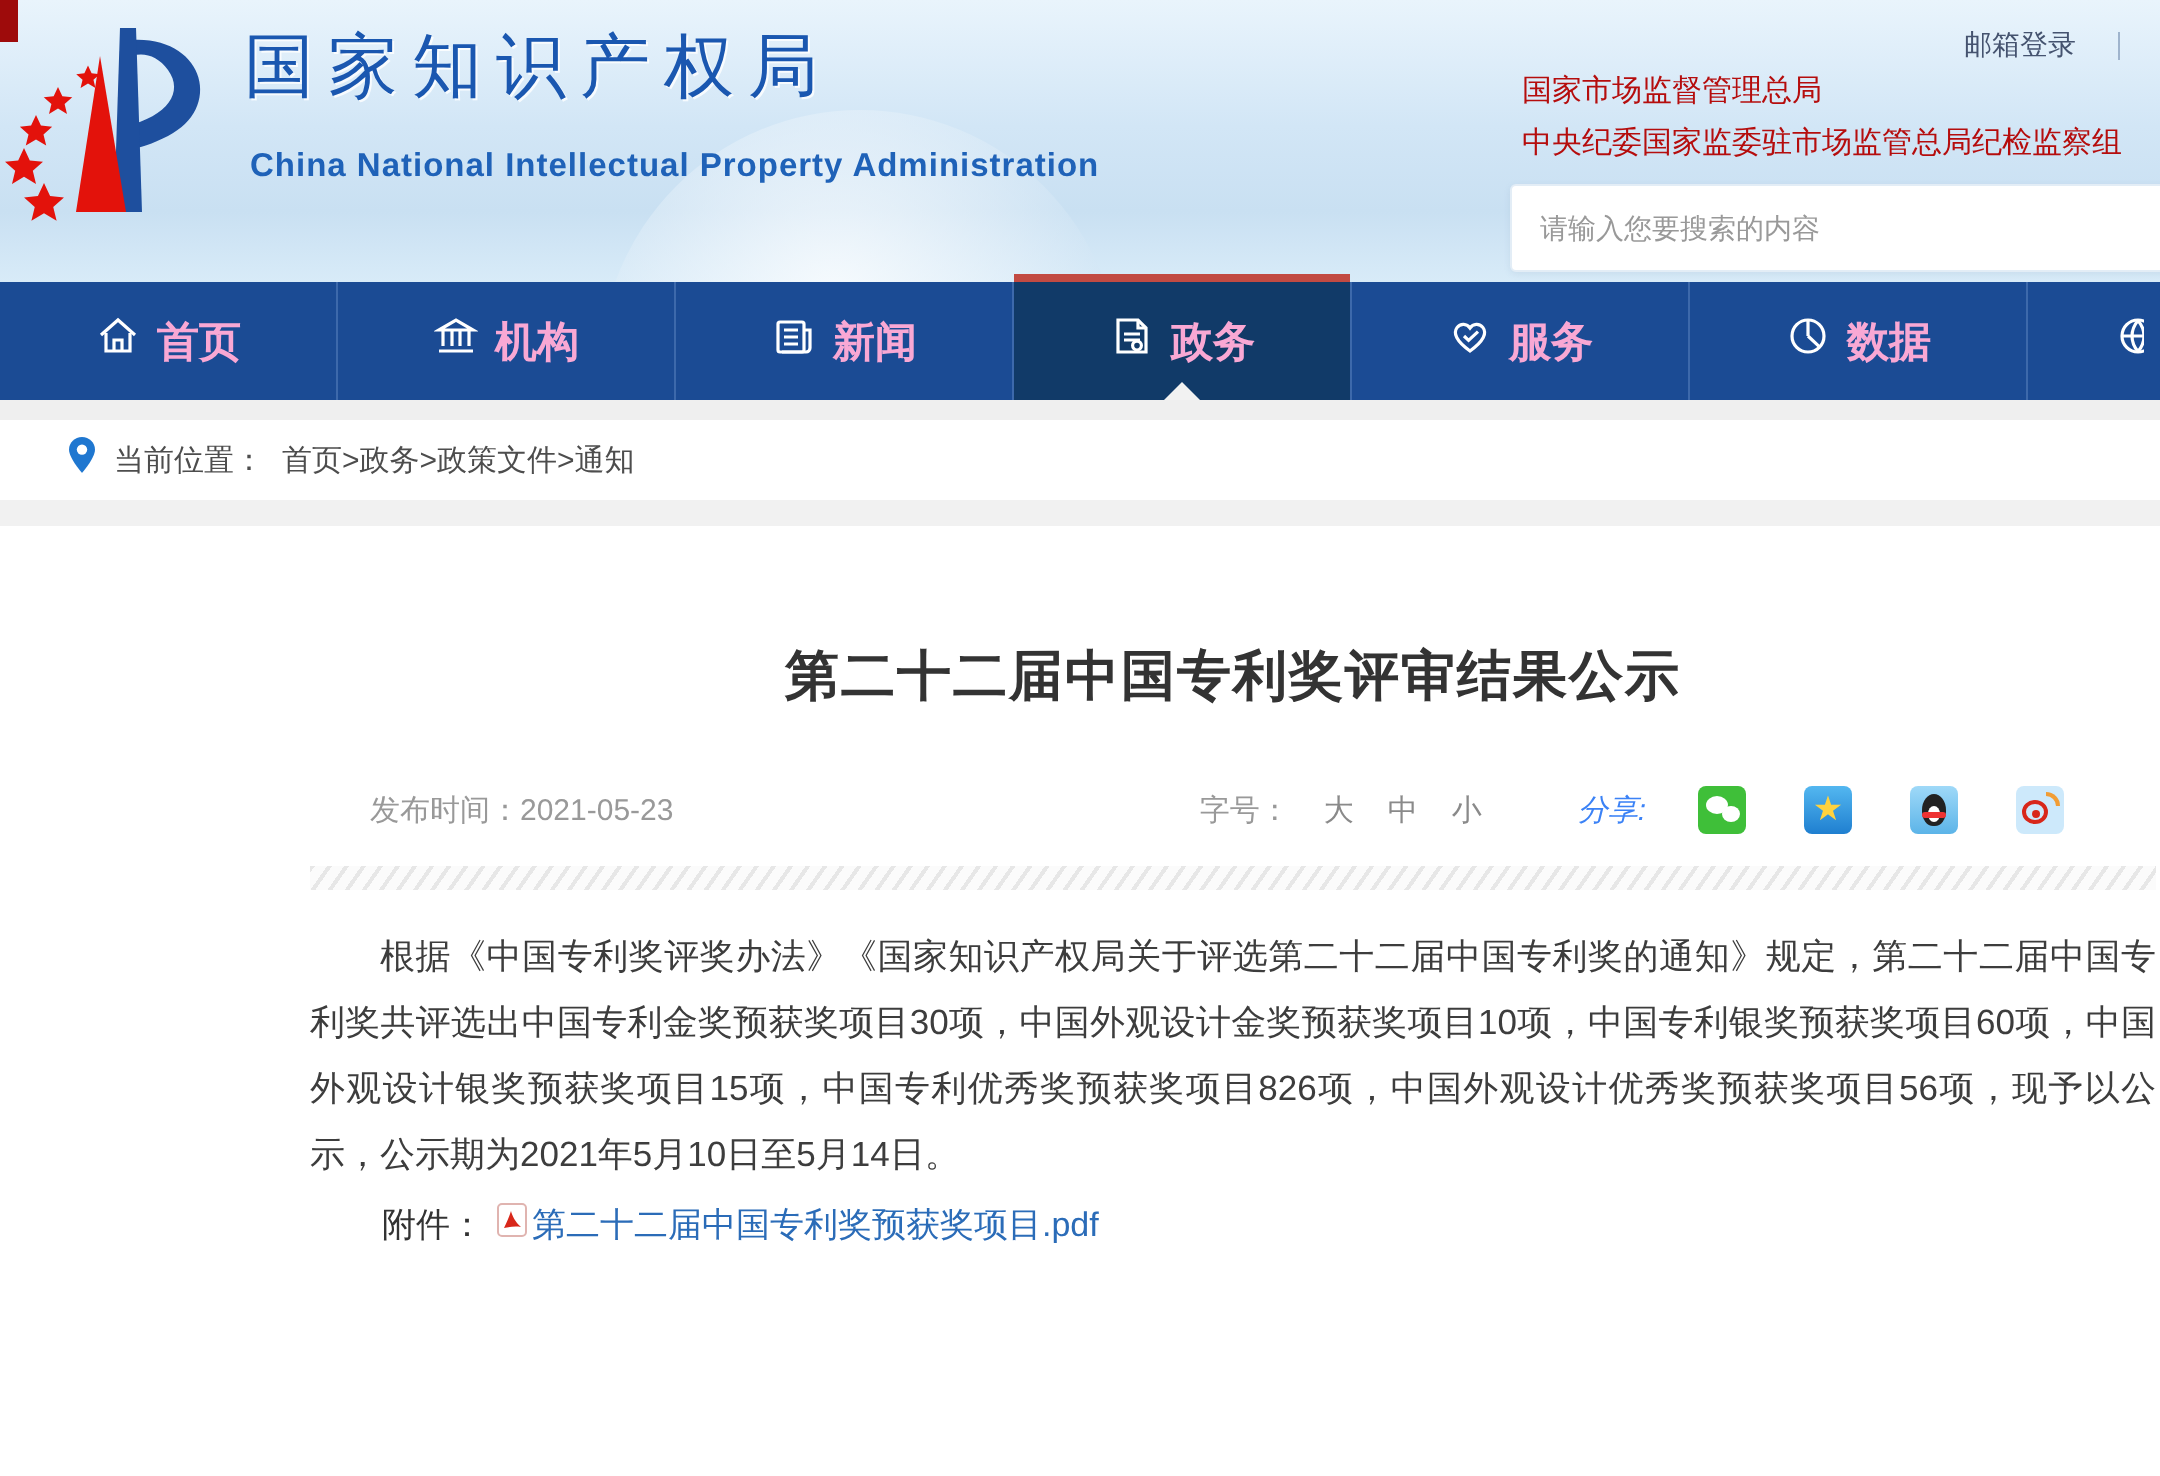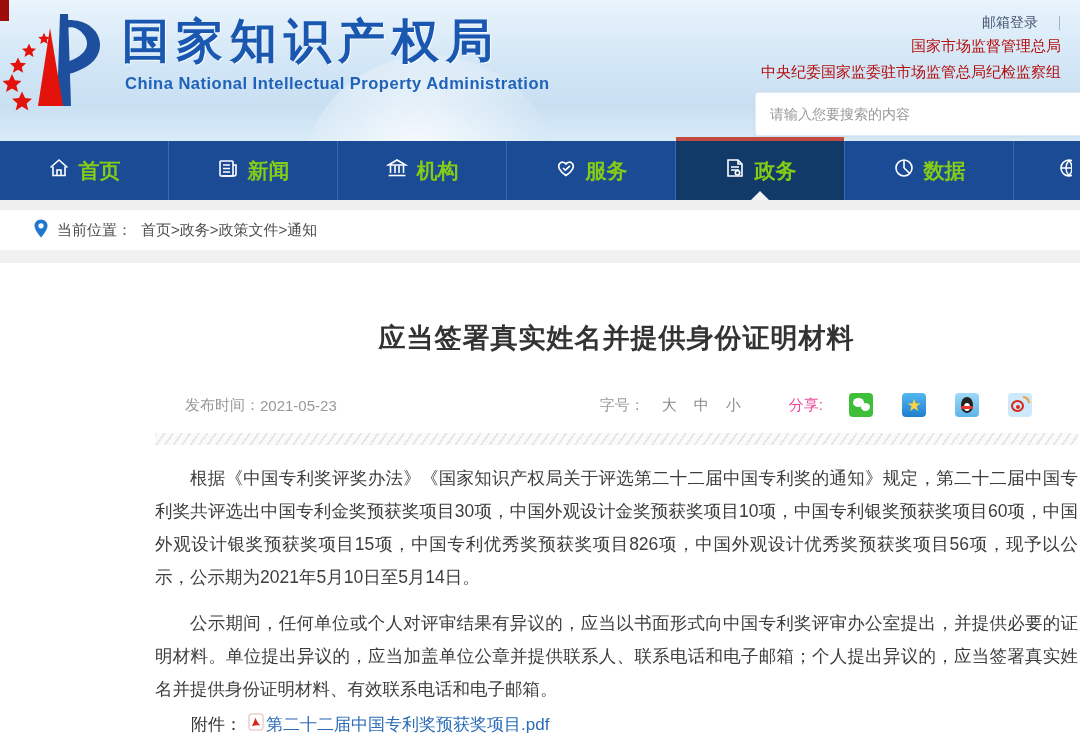--- a/index.html
+++ b/index.html
@@ -6,41 +6,41 @@
   html,body { width:1080px; height:738px; overflow:hidden;
     font-family:"Liberation Sans","DejaVu Sans",sans-serif; background:#fff; }
 
   
   .header { position:relative; width:1080px; height:141px;
     background:linear-gradient(180deg,#e9f4fc 0%,#d2e6f6 45%,#c9e0f2 75%,#d8ebf8 100%); overflow:hidden; }
   .header .globe { position:absolute; left:300px; top:55px; width:260px; height:260px; border-radius:50%;
     background:radial-gradient(circle at 45% 35%, rgba(255,255,255,.75), rgba(190,218,240,.25) 70%); }
   .corner-fragment { position:absolute; left:0; top:0; width:9px; height:21px; background:#9e0b0b; }
   .logo-wrap { position:absolute; left:0; top:6px; width:130px; height:125px; }
-  .site-title { position:absolute; left:122px; top:10px; font-size:47px; font-weight:bold;
+  .site-title { position:absolute; left:122px; top:10px; font-size:35px; font-weight:normal;
     color:#1a57b0; letter-spacing:7px; text-shadow:1px 1px 0 rgba(255,255,255,.8); }
   .site-subtitle { position:absolute; left:125px; top:74px; font-size:16.5px; font-weight:bold;
     color:#1f62b8; letter-spacing:.5px; }
   .top-links { position:absolute; left:982px; top:14px; width:200px; font-size:14px; color:#45536f;
     display:flex; align-items:center; white-space:nowrap; }
   .top-links .sep { display:inline-block; width:1px; height:14px; background:#9fb4cd; margin:0 21px; }
   .top-links span { cursor:pointer; }
   .related-links { position:absolute; left:761px; top:33px; font-size:15px; color:#b50d0d;
     line-height:26px; white-space:nowrap; }
-  .related-links div { cursor:pointer;text-align:right; }
+  .related-links div { cursor:pointer; }
   .search-box { position:absolute; left:755px; top:92px; width:330px; height:44px; background:#fff;
     border:1px solid #e3edf6; border-radius:3px; box-shadow:0 1px 3px rgba(120,150,180,.15); }
   .search-box input { width:100%; height:100%; border:none; outline:none; background:transparent;
     padding:0 14px; font-size:14px; color:#333; font-family:inherit; }
   .search-box input::placeholder { color:#999; }
 
   
   .nav { display:flex; width:1080px; height:59px; background:#1b4b94; }
   .nav-item { position:relative; width:169px; height:59px; display:flex; align-items:center;
-    justify-content:center; gap:9px; color:#84cc16; font-size:21px; font-weight:bold;
+    justify-content:center; gap:9px; color:#f9a8d4; font-size:21px; font-weight:bold;
     border-right:1px solid #3d69ab; cursor:pointer; }
   .nav-item svg { flex:0 0 auto; }
   .nav-item.active { background:#113a68; }
   .nav-item.active::before { content:""; position:absolute; left:0; right:0; top:-4px; height:4px; background:#c24a42; }
   .nav-item.active::after { content:""; position:absolute; bottom:0; left:50%; margin-left:-9px;
     border-left:9px solid transparent; border-right:9px solid transparent; border-bottom:9px solid #f2f2f2; }
   .nav-item.partial { width:58px; border-right:none; justify-content:flex-start; padding-left:44px; overflow:hidden; }
 
   
   .band { width:1080px; background:#efefef; }
@@ -49,21 +49,21 @@
   .breadcrumb-bar .txt { font-size:15px; color:#4d4d4d; margin-left:9px; }
   .breadcrumb-bar .path { cursor:pointer;text-align:center; }
 
   
   .content { width:1080px; height:475px; background:#fff; padding:0 2px 0 155px; }
   .article-title { margin-top:57px; text-align:center; font-size:27px; font-weight:600; color:#333; letter-spacing:1px; }
   .meta-row { margin-top:37px; display:flex; align-items:center; font-size:15px; color:#999;
     padding-left:30px; padding-right:46px; }
   .meta-right { margin-left:auto; display:flex; align-items:center; }
   .fs-opt { margin-left:17px; color:#8a8a8a; cursor:pointer; }
-  .share-label { margin-left:48px; margin-right:26px; color:#ec4899; }
+  .share-label { margin-left:48px; margin-right:26px; color:#3b82f6;font-style:italic; }
   .share-icons { display:flex; gap:29px; }
   .share-icon { width:24px; height:24px; border-radius:4px; cursor:pointer; position:relative; overflow:hidden; }
   .si-wechat { background:#3fbf39; }
   .si-wechat i { position:absolute; left:4px; top:5px; width:11px; height:9px; background:#fff; border-radius:50%; }
   .si-wechat em { position:absolute; left:12px; top:10px; width:9px; height:8px; background:#fff; border-radius:50%; }
   .si-qzone { background:linear-gradient(180deg,#53b7f0,#1f7fd0); color:#ffd23e; font-size:17px;
     display:flex; align-items:center; justify-content:center; }
   .si-qq { background:linear-gradient(180deg,#9fd9f8,#5cb4e8); }
   .si-qq i { position:absolute; left:6px; top:4px; width:12px; height:16px; background:#222; border-radius:50% 50% 46% 46%; }
   .si-qq em { position:absolute; left:9px; top:10px; width:6px; height:8px; background:#fff; border-radius:50%; }
@@ -132,52 +132,52 @@
       <svg width="22" height="22" viewBox="0 0 22 22" fill="none" stroke="#fff" stroke-width="1.6">
         <path d="M2.5 10.5 L11 3 L19.5 10.5"></path>
           <path d="M5 9.5 V18.5 H17 V9.5"></path>
           <path d="M9 18.5 V13 H13 V18.5"></path>
       </svg></span>
     <span>首页</span>
   </div>
   <div class="nav-item">
     <span>
       <svg width="22" height="22" viewBox="0 0 22 22" fill="none" stroke="#fff" stroke-width="1.6">
+        <path d="M2.5 8 L11 3 L19.5 8 Z"></path>
+          <path d="M4.5 8.5 V16 M9 8.5 V16 M13 8.5 V16 M17.5 8.5 V16"></path>
+          <path d="M2.5 18.5 H19.5"></path>
+      </svg></span>
+    <span>机构</span>
+  </div>
+  <div class="nav-item">
+    <span>
+      <svg width="22" height="22" viewBox="0 0 22 22" fill="none" stroke="#fff" stroke-width="1.6">
         <rect x="3" y="4" width="13" height="15" rx="1"></rect>
           <path d="M16 8 H19 V17 a2 2 0 0 1 -2 2 H5"></path>
         <path d="M6 8 H13 M6 11.5 H13 M6 15 H13"></path>
       </svg></span>
     <span>新闻</span>
-  </div>
-  <div class="nav-item">
-    <span>
-      <svg width="22" height="22" viewBox="0 0 22 22" fill="none" stroke="#fff" stroke-width="1.6">
-        <path d="M2.5 8 L11 3 L19.5 8 Z"></path>
-          <path d="M4.5 8.5 V16 M9 8.5 V16 M13 8.5 V16 M17.5 8.5 V16"></path>
-          <path d="M2.5 18.5 H19.5"></path>
-      </svg></span>
-    <span>机构</span>
-  </div>
-  <div class="nav-item">
-    <span>
-      <svg width="22" height="22" viewBox="0 0 22 22" fill="none" stroke="#fff" stroke-width="1.6">
-        <path d="M11 18.5 C 4 13.5 2.5 9.5 4.5 6.8 C 6.3 4.4 9.5 4.8 11 7 C 12.5 4.8 15.7 4.4 17.5 6.8 C 19.5 9.5 18 13.5 11 18.5 Z"></path>
-        <path d="M8 11 L10.3 13.2 L15 8.8"></path>
-      </svg></span>
-    <span>服务</span>
   </div>
   <div class="nav-item active">
     <span>
       <svg width="22" height="22" viewBox="0 0 22 22" fill="none" stroke="#fff" stroke-width="1.6">
         <path d="M4 3 H14 L18 7 V19 H4 Z"></path>
           <path d="M14 3 V7 H18"></path>
           <path d="M7 10 H15 M7 13 H15"></path>
         <circle cx="13.5" cy="15.8" r="2.2"></circle>
       </svg></span>
     <span>政务</span>
+  </div>
+  <div class="nav-item">
+    <span>
+      <svg width="22" height="22" viewBox="0 0 22 22" fill="none" stroke="#fff" stroke-width="1.6">
+        <path d="M11 18.5 C 4 13.5 2.5 9.5 4.5 6.8 C 6.3 4.4 9.5 4.8 11 7 C 12.5 4.8 15.7 4.4 17.5 6.8 C 19.5 9.5 18 13.5 11 18.5 Z"></path>
+        <path d="M8 11 L10.3 13.2 L15 8.8"></path>
+      </svg></span>
+    <span>服务</span>
   </div>
   <div class="nav-item">
     <span>
       <svg width="22" height="22" viewBox="0 0 22 22" fill="none" stroke="#fff" stroke-width="1.6">
         <circle cx="11" cy="11" r="8"></circle>
           <path d="M11 11 V3.2 M11 11 L16.5 16.2"></path>
       </svg></span>
     <span>数据</span>
   </div>
   <div class="nav-item partial">
@@ -195,21 +195,21 @@
     <svg width="14" height="19" viewBox="0 0 14 19">
       <path d="M7 0.5 C 10.6 0.5 13.5 3.3 13.5 6.8 C 13.5 11.2 7 18.5 7 18.5 C 7 18.5 0.5 11.2 0.5 6.8 C 0.5 3.3 3.4 0.5 7 0.5 Z" fill="#1f77d0"></path>
       <circle cx="7" cy="6.8" r="2.6" fill="#fff"></circle>
     </svg></span>
   <span class="txt">当前位置：</span>
   <span class="txt path">首页&gt;政务&gt;政策文件&gt;通知</span>
 </div>
 <div class="band b2"></div>
 
 <div class="content">
-  <div class="article-title">应当签署真实姓名并提供身份证明材料</div>
+  <div class="article-title">第二十二届中国专利奖评审结果公示</div>
 
   <div class="meta-row">
     <span>发布时间：</span>
     <span>2021-05-23</span>
     <div class="meta-right">
       <span>字号：</span>
       <span class="fs-opt">大</span>
       <span class="fs-opt">中</span>
       <span class="fs-opt">小</span>
       <span class="share-label">分享:</span>
@@ -229,21 +229,20 @@
             <em></em>
             <b></b>
           </div>
       </div>
     </div>
   </div>
 
   <div class="hatch-divider"></div>
 
   <p class="para p1">根据《中国专利奖评奖办法》《国家知识产权局关于评选第二十二届中国专利奖的通知》规定，第二十二届中国专利奖共评选出中国专利金奖预获奖项目30项，中国外观设计金奖预获奖项目10项，中国专利银奖预获奖项目60项，中国外观设计银奖预获奖项目15项，中国专利优秀奖预获奖项目826项，中国外观设计优秀奖预获奖项目56项，现予以公示，公示期为2021年5月10日至5月14日。</p>
-  <p class="para p2">公示期间，任何单位或个人对评审结果有异议的，应当以书面形式向中国专利奖评审办公室提出，并提供必要的证明材料。单位提出异议的，应当加盖单位公章并提供联系人、联系电话和电子邮箱；个人提出异议的，应当签署真实姓名并提供身份证明材料、有效联系电话和电子邮箱。</p>
 
   <div class="attachment">
     <span class="att-label">附件：</span>
     <span class="pdf-ic">
       <svg width="16" height="18" viewBox="0 0 16 18">
         <rect x="1" y="1" width="14" height="16" rx="2" fill="#fff" stroke="#e0b4b0"></rect>
         <path d="M4 13 C 6 9 7 6 7.5 4.5 C 8 6.5 9.5 10 12.5 12.5 C 9.5 12 6.5 12.5 4 13 Z" fill="#d8271a"></path>
       </svg></span>
     <a>第二十二届中国专利奖预获奖项目.pdf</a>
   </div>

